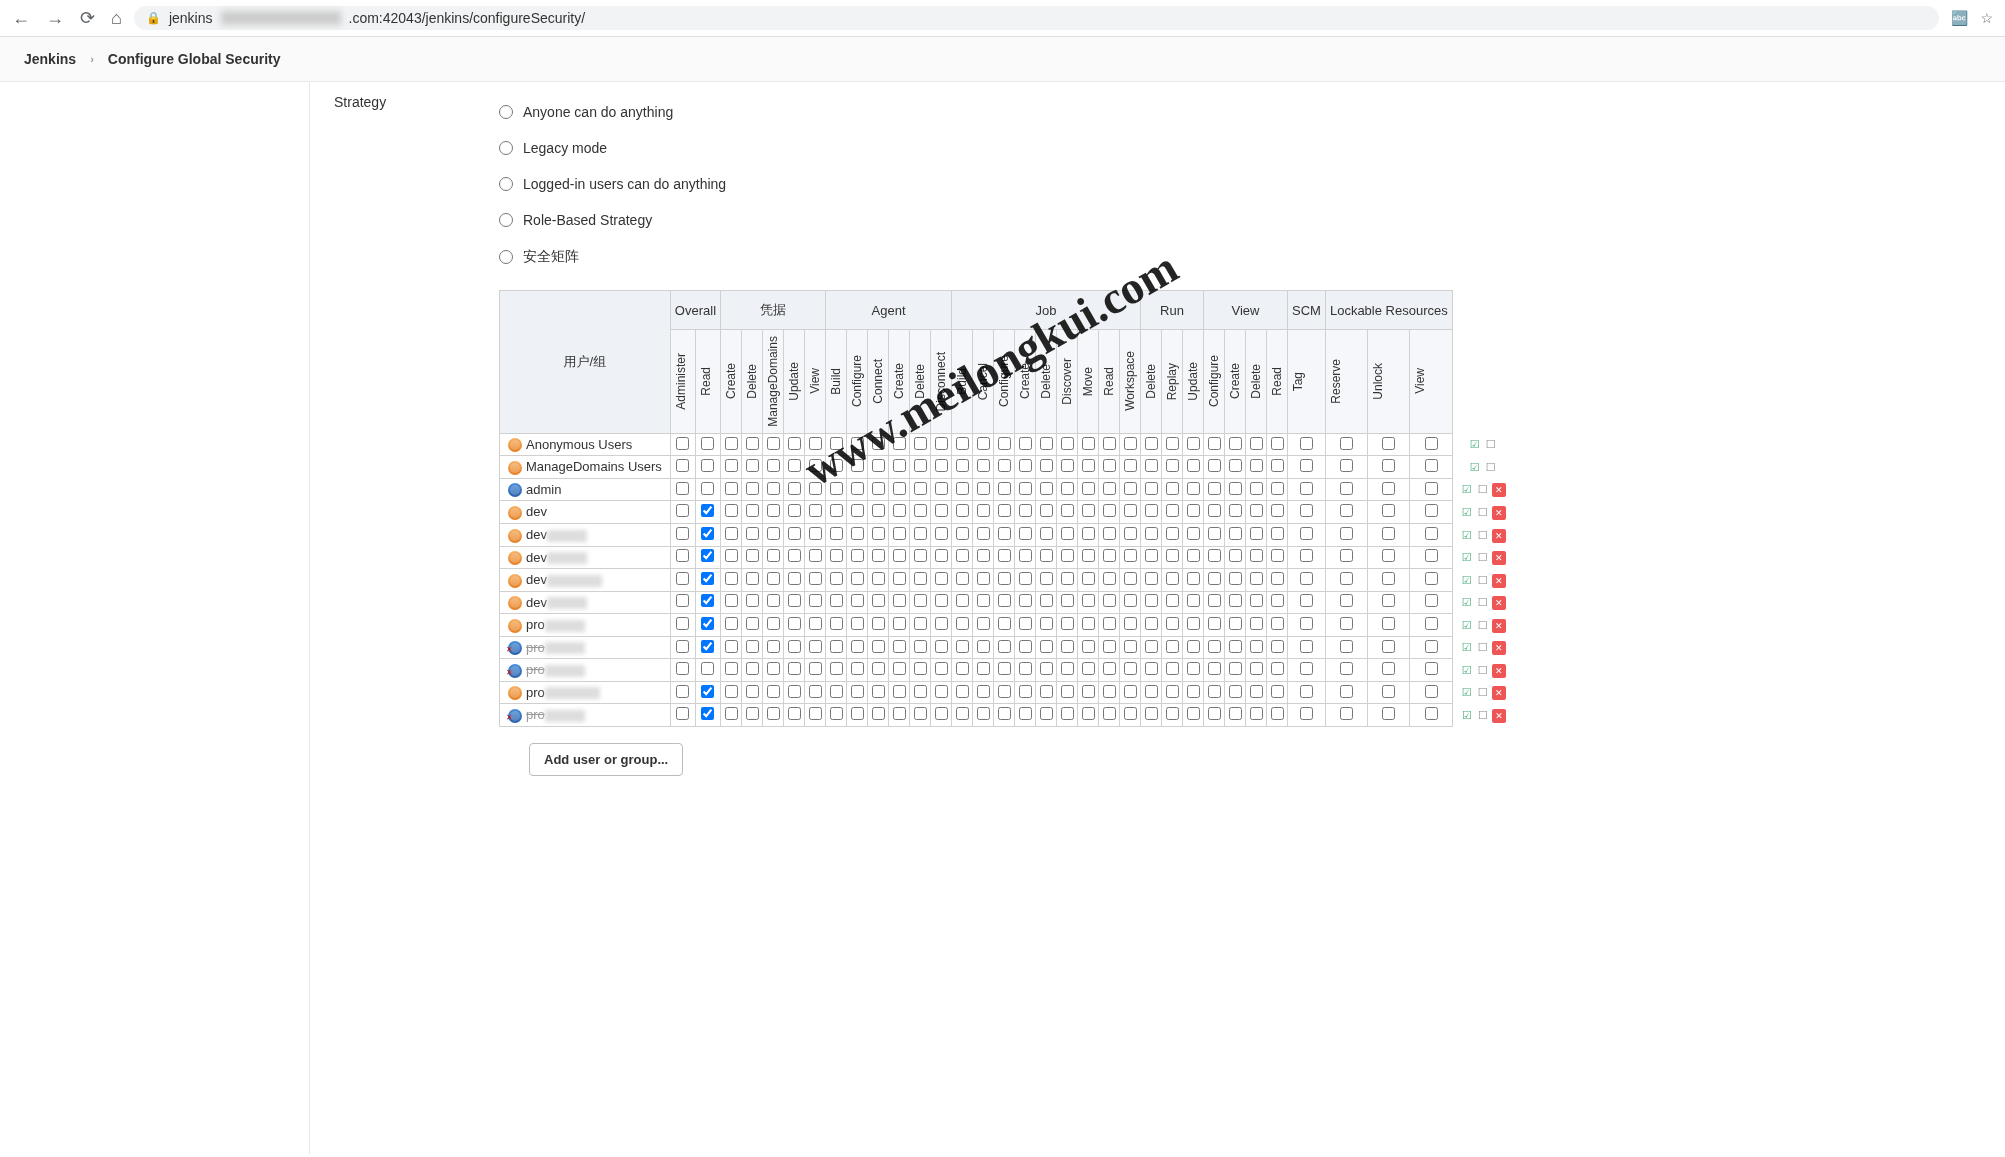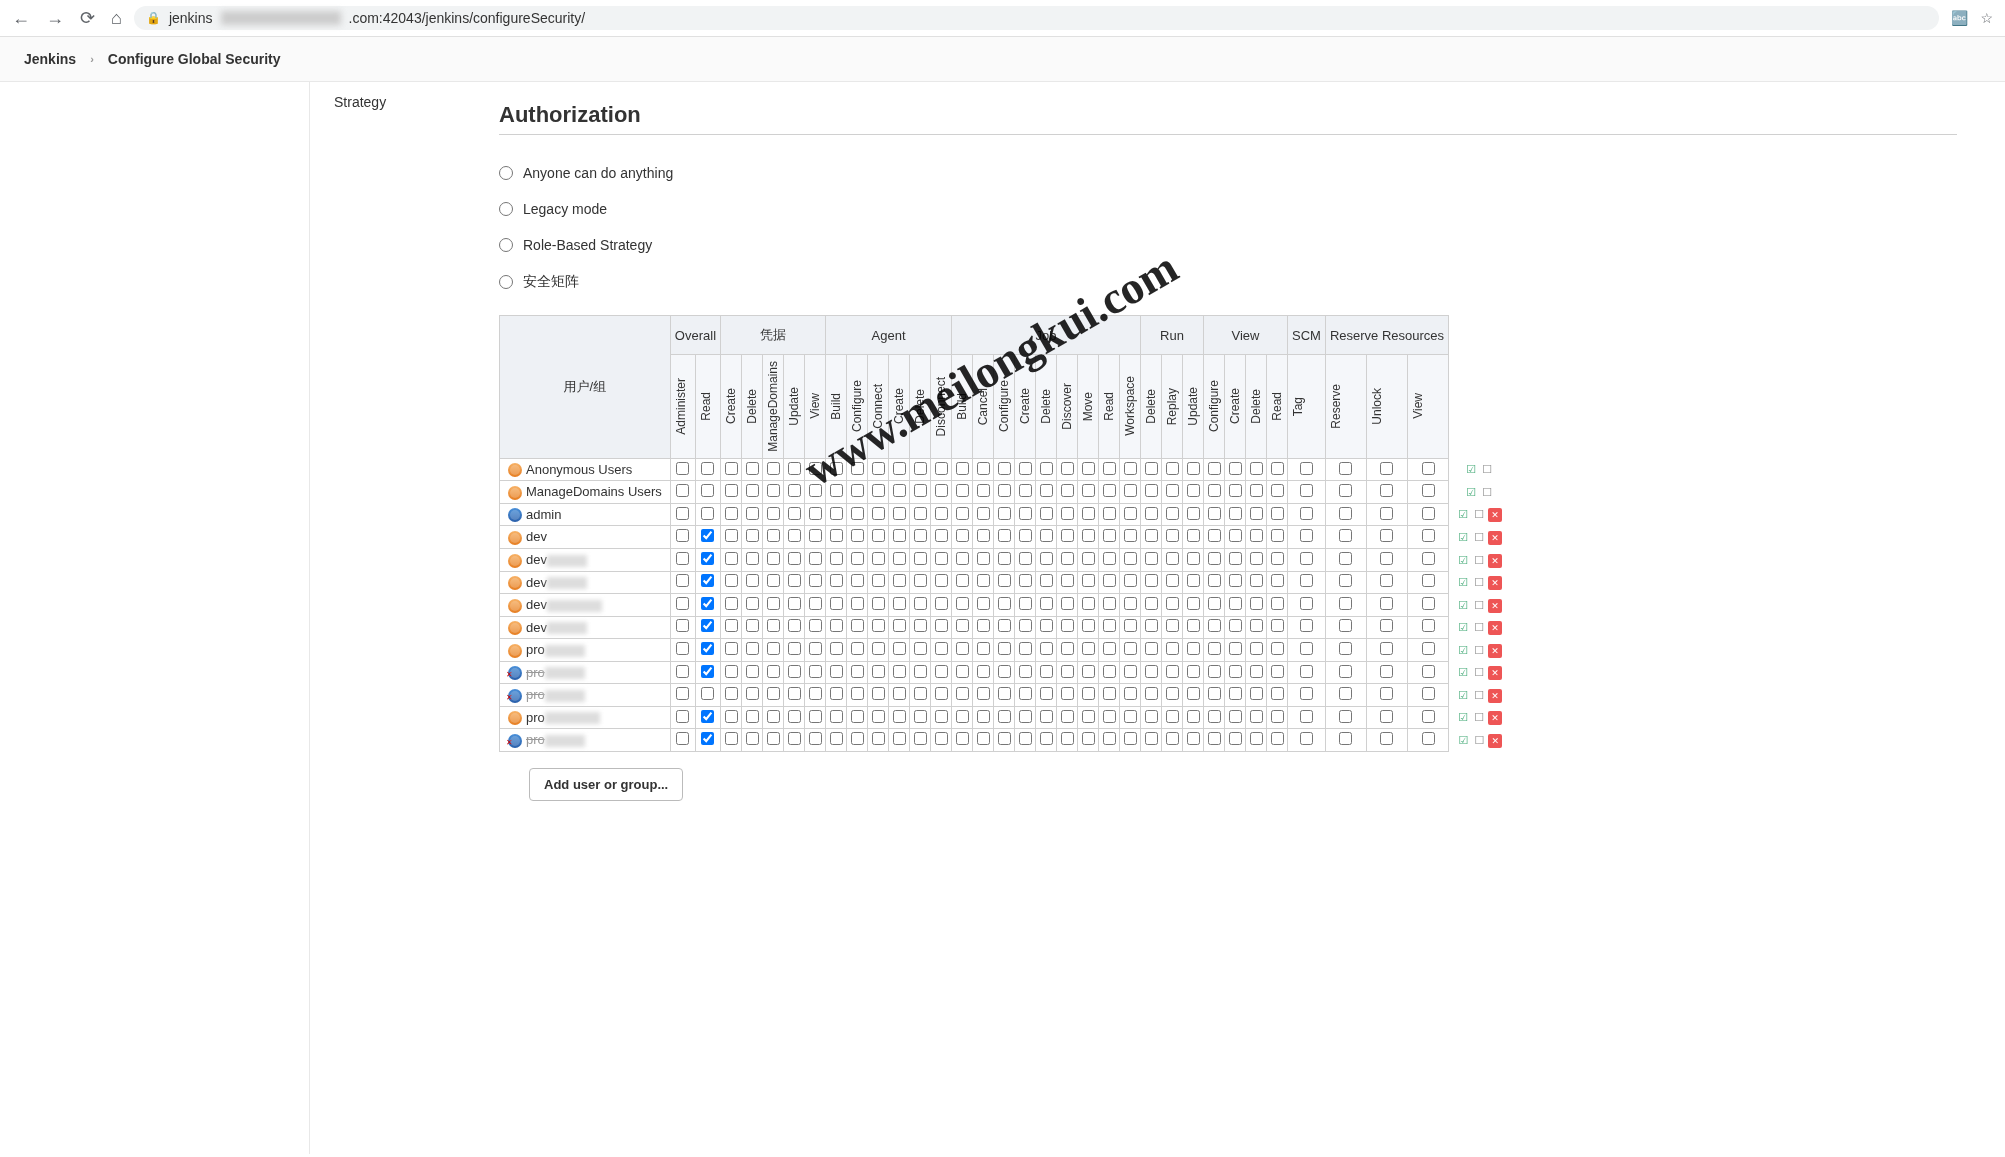--- a/index.html
+++ b/index.html
@@ -97,29 +97,32 @@
   <span class="breadcrumb-item">Configure Global Security</span>
 </div>
 
 <div class="layout">
   <div class="sidebar"></div>
   <div class="content">
 
     <div class="row">
       <div class="label-col">Strategy</div>
       <div class="input-col">
-        <div class="section-title">Authorization</div>
         <div id="radio-list">
             <div class="radio-row">
               <input type="radio" name="authz" style="">
               <span>Anyone can do anything</span>
             </div>
             <div class="radio-row">
               <input type="radio" name="authz" style="">
               <span>Legacy mode</span>
+            </div>
+            <div class="radio-row">
+              <input type="radio" name="authz" style="">
+              <span>Logged-in users can do anything</span>
             </div>
             <div class="radio-row">
               <input type="radio" name="authz" style="">
               <span>Role-Based Strategy</span>
             </div>
             <div class="radio-row">
               <input type="radio" name="authz" style="">
               <span>安全矩阵</span>
             </div>
           </div>
@@ -129,21 +132,21 @@
               <thead>
                 <tr class="group-header">
                   <th rowspan="2" class="user-cell header-cell">用户/组</th>
                   <th colspan="2">Overall</th>
                   <th colspan="5">凭据</th>
                   <th colspan="6">Agent</th>
                   <th colspan="9">Job</th>
                   <th colspan="3">Run</th>
                   <th colspan="4">View</th>
                   <th colspan="1">SCM</th>
-                  <th colspan="3">Reserve Resources</th>
+                  <th colspan="3">Lockable Resources</th>
                 </tr>
                 <tr class="col-header">
                   <th>
                     <div class="vtext">Administer</div>
                   </th>
                   <th>
                     <div class="vtext">Read</div>
                   </th>
                   <th>
                     <div class="vtext">Create</div>

